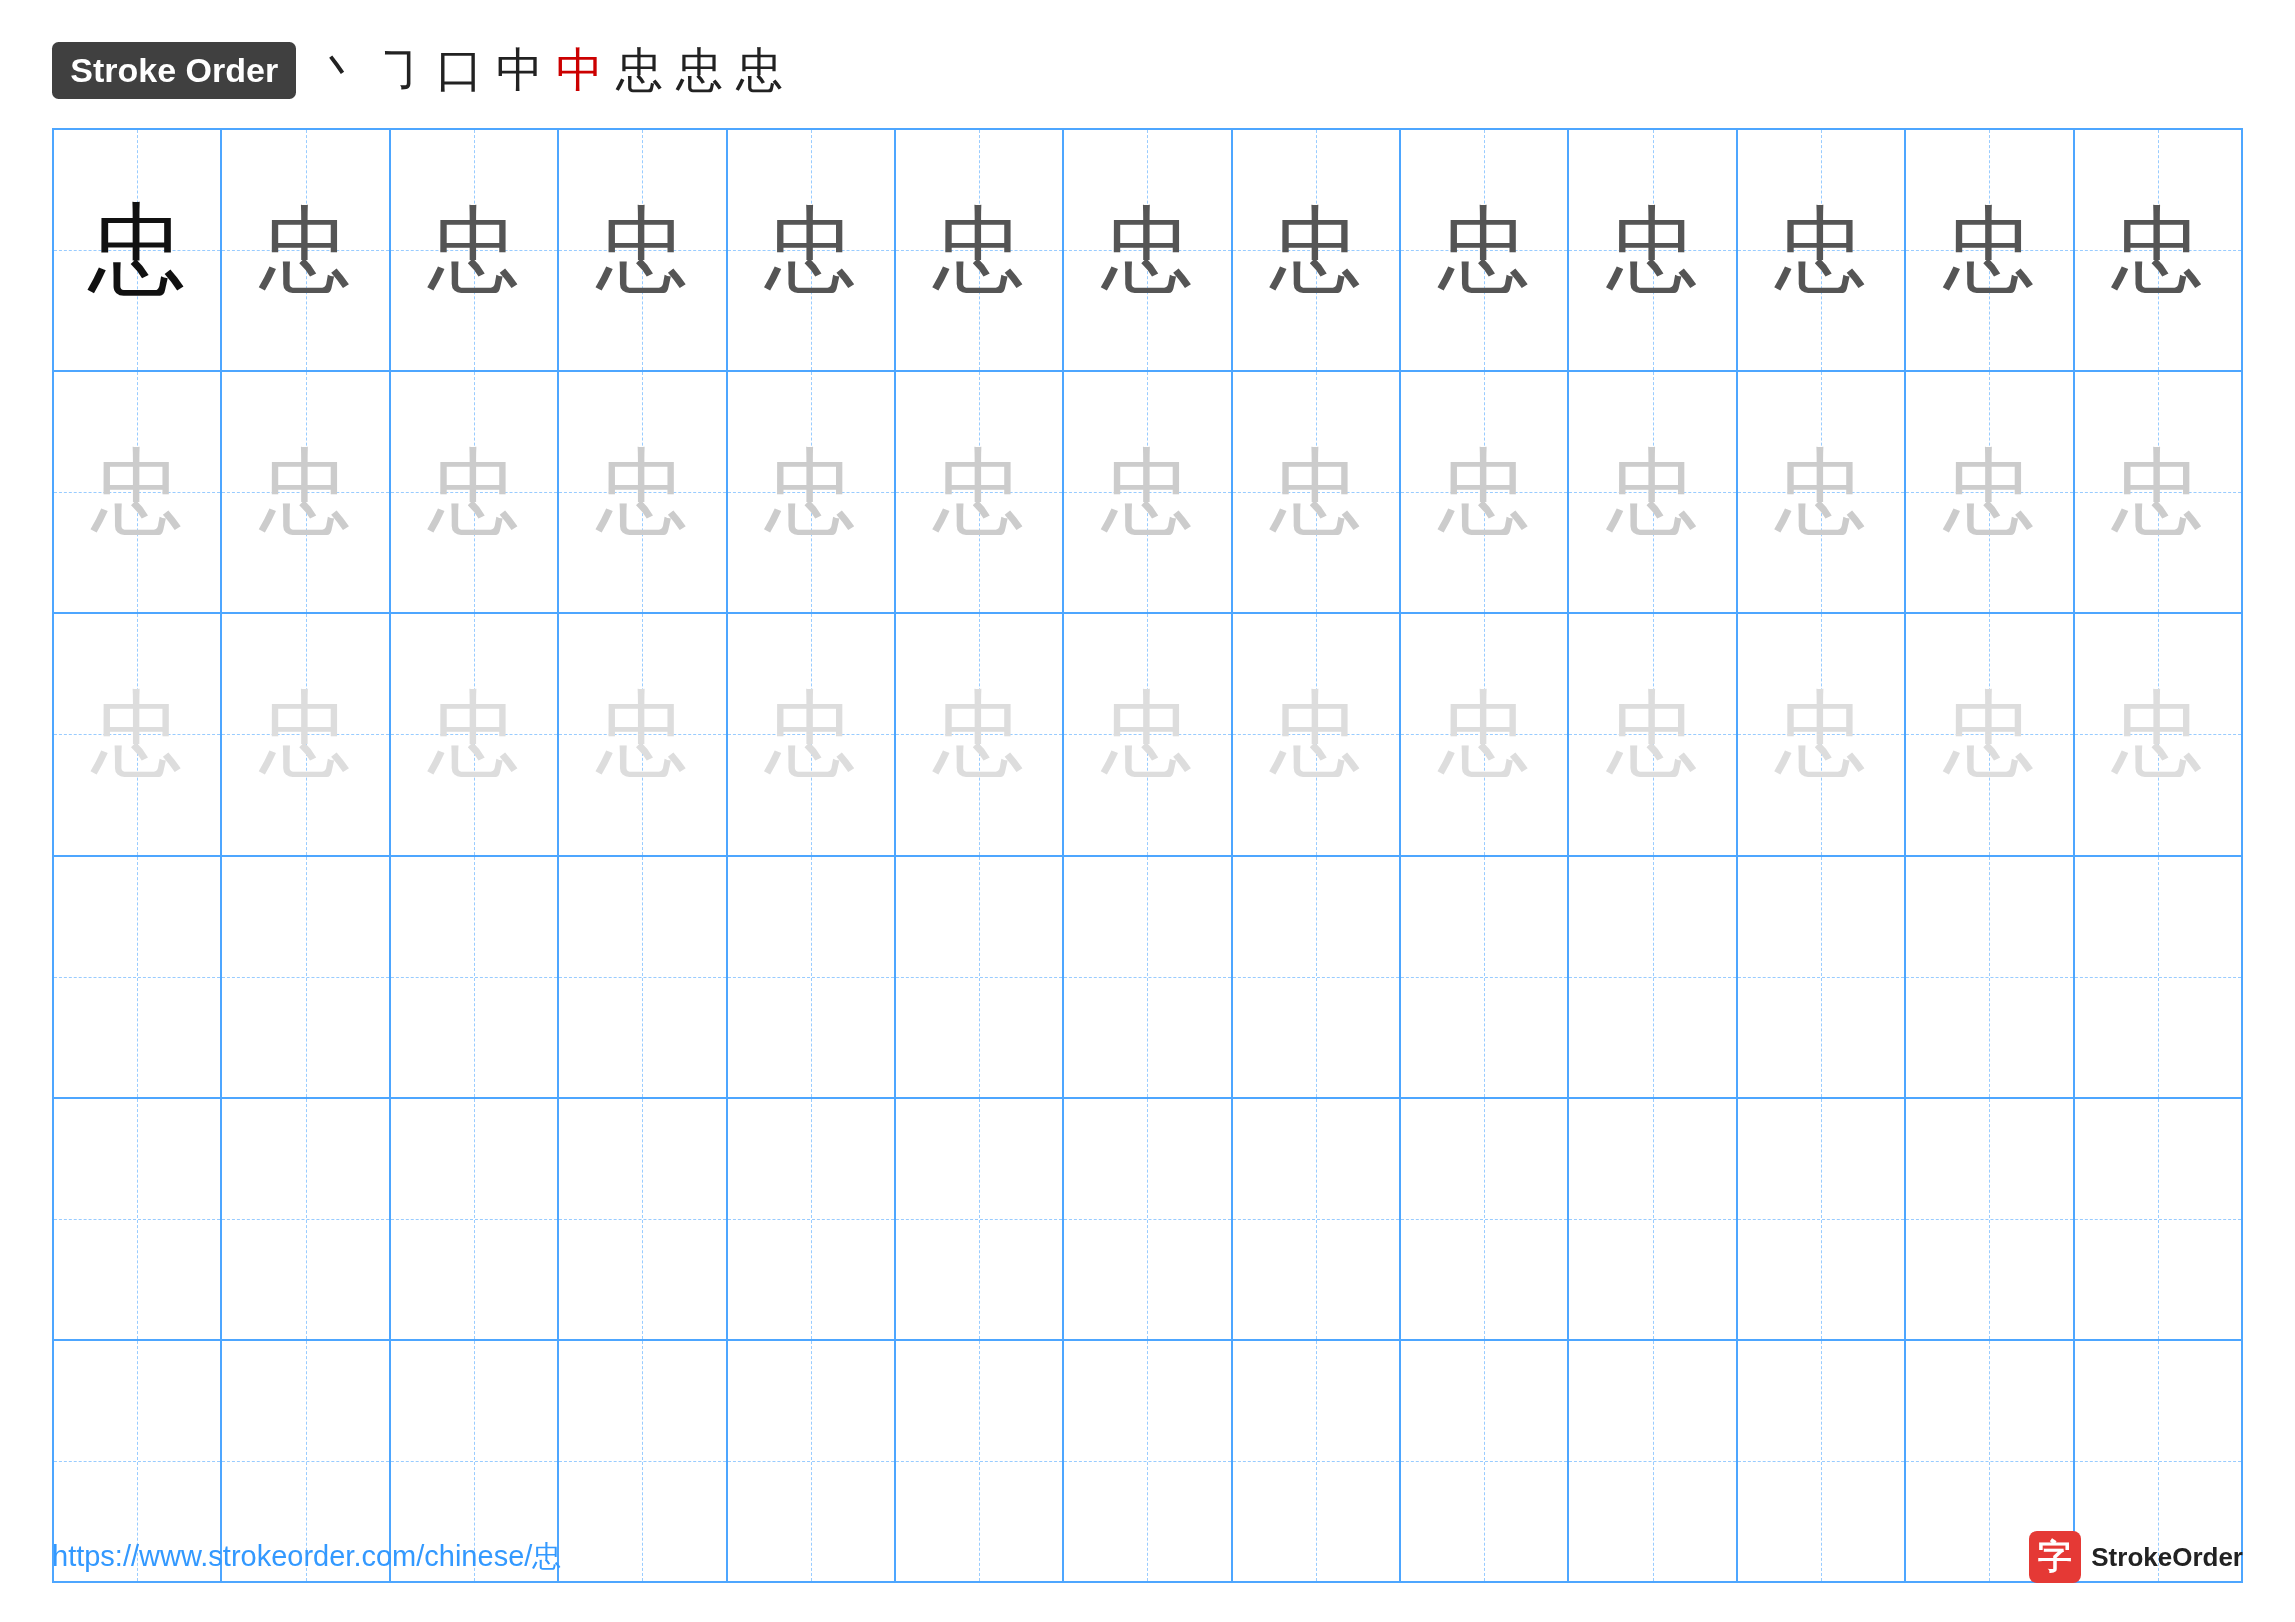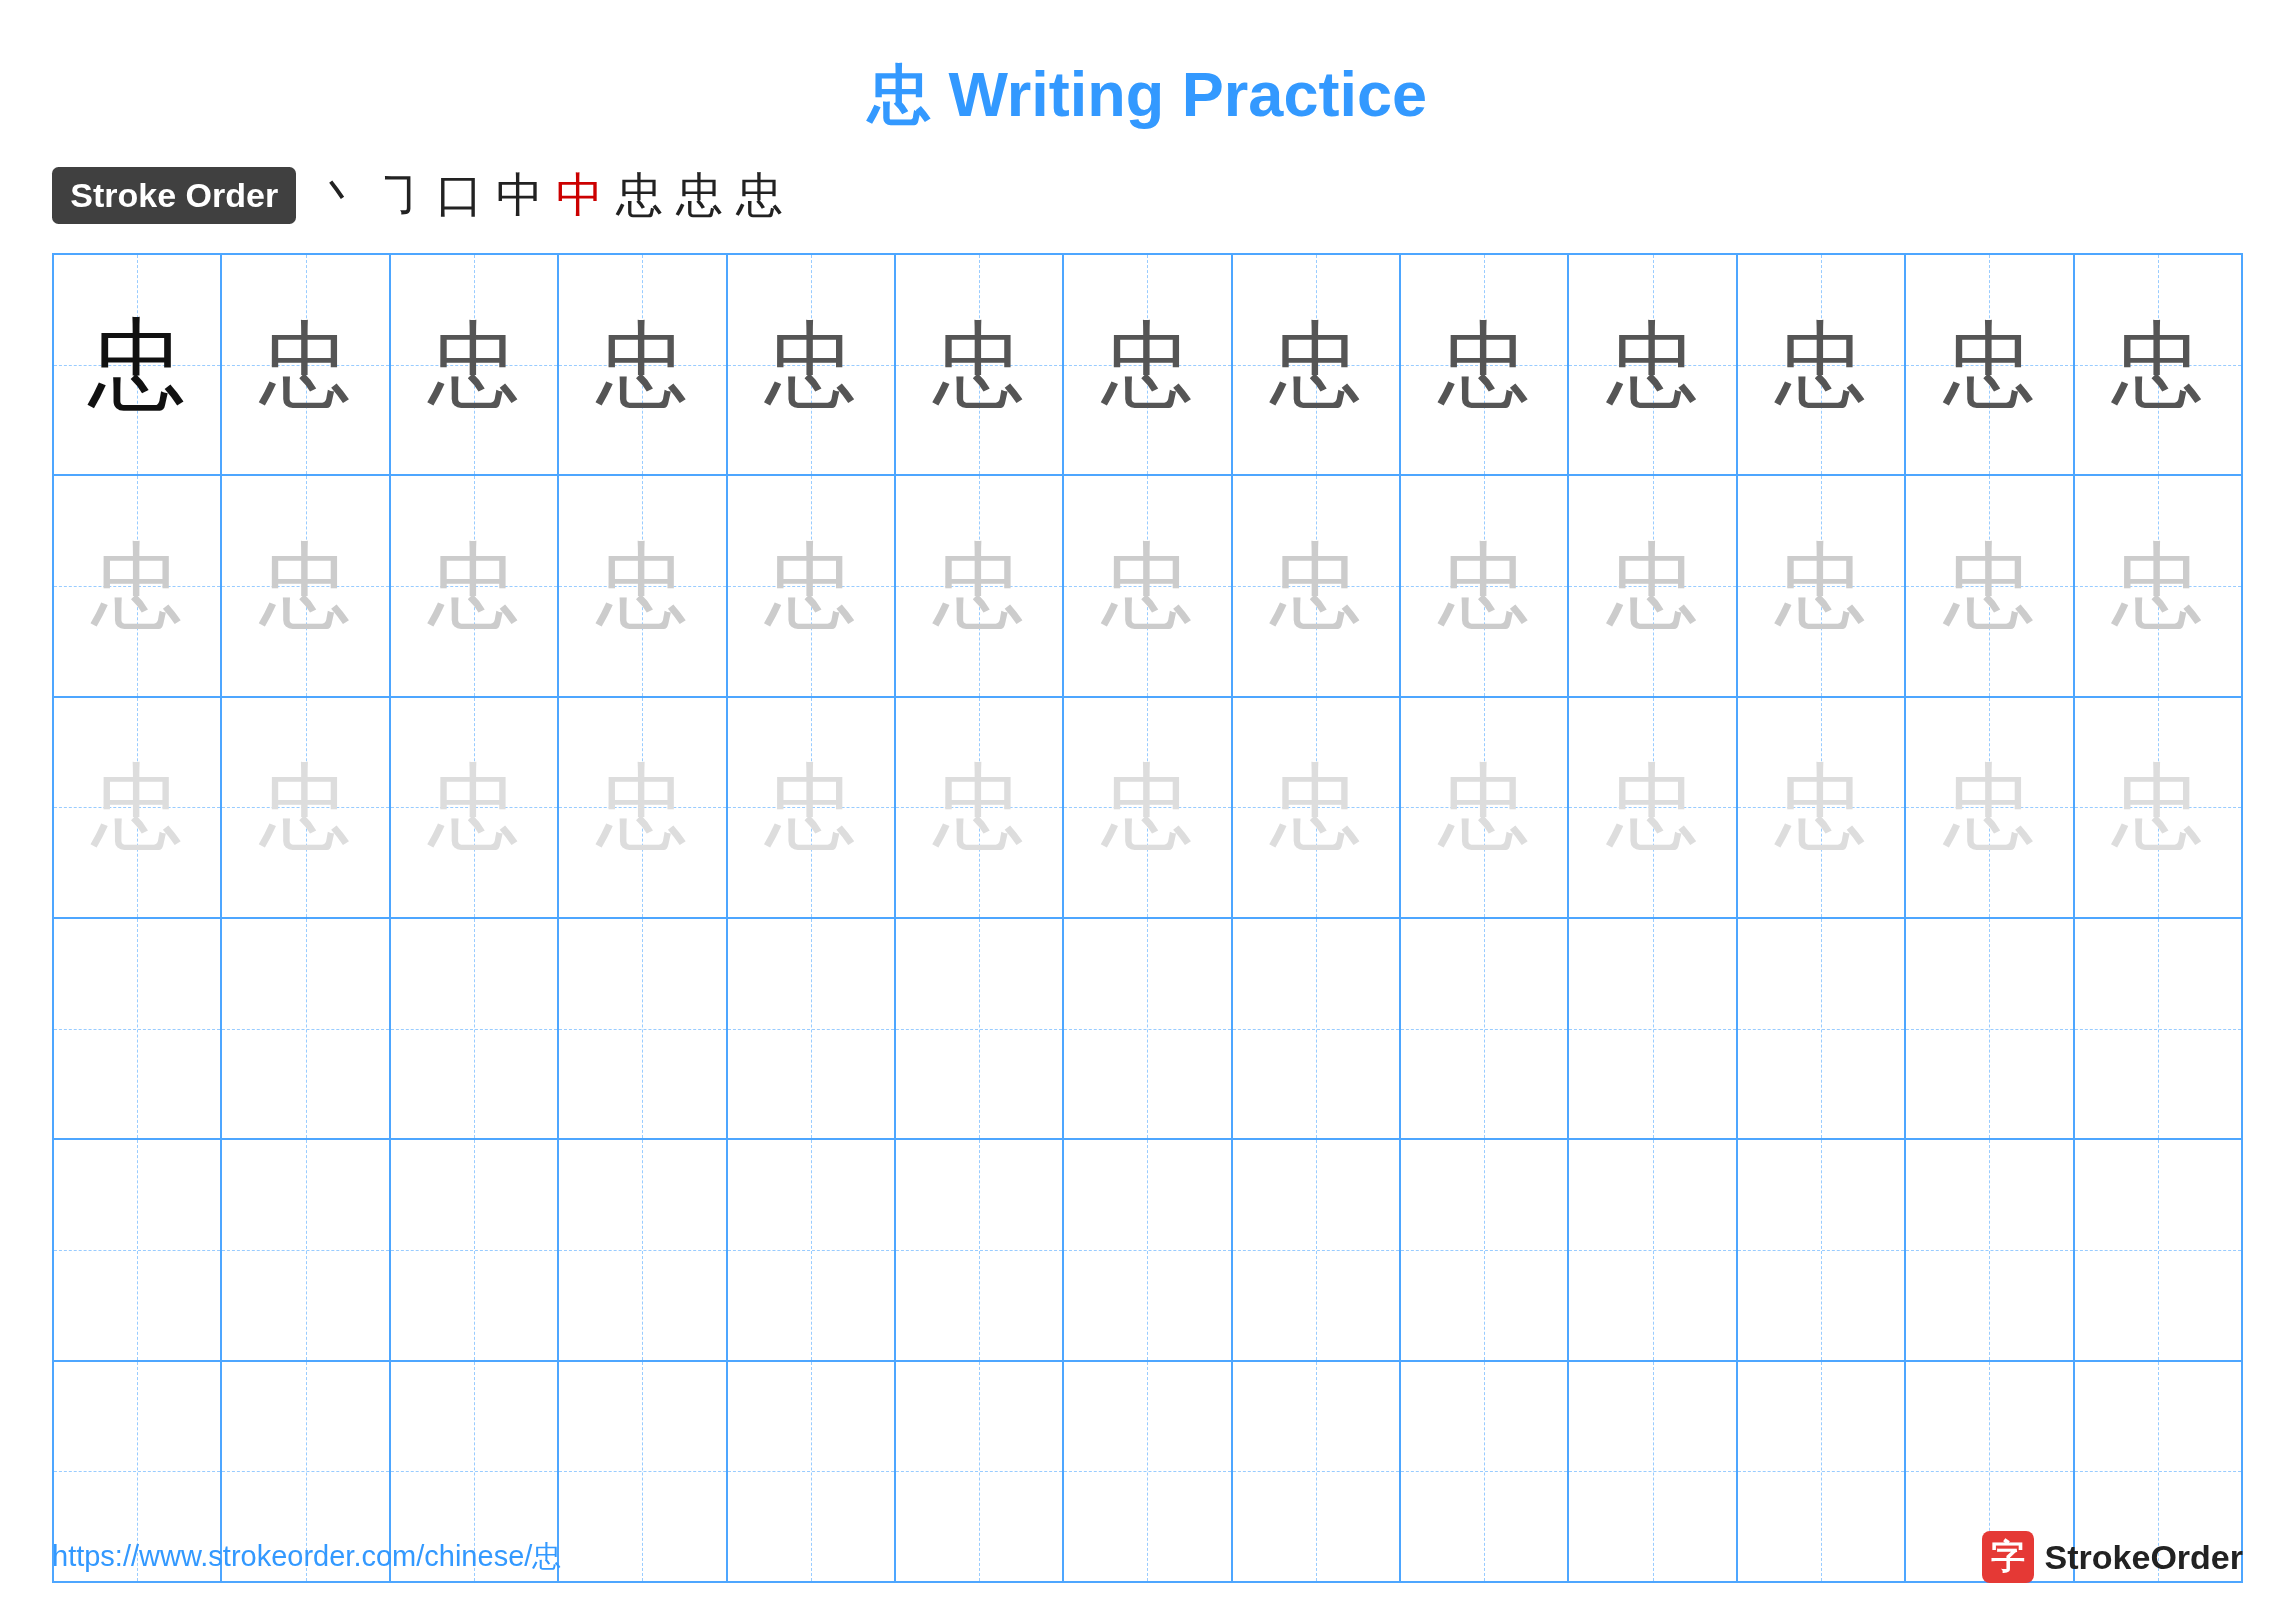--- a/index.html
+++ b/index.html
@@ -161,41 +161,40 @@
       display: flex;
       align-items: center;
       justify-content: center;
       color: white;
       font-size: 34px;
       font-family: "SimSun", serif;
       font-weight: bold;
     }
 
     .logo-text {
-      font-size: 34px;
+      font-size: 26px;
       font-weight: bold;
       color: #222;
     }
 
     
     .practice-grid-container {
       flex: 1;
       min-height: 0;
     }
 
     .grid-cell {
       aspect-ratio: unset;
     }
   </style>
 </head>
 <body>
 
 <div class="page-container">
 
-  <h1 class="title">忠 Writing Practice</h1>
 
   <div class="stroke-order-row">
     <div class="stroke-order-badge">Stroke Order</div>
     <div class="stroke-sequence">
       <span class="stroke-seq-item">丶</span>
       <span class="stroke-seq-item">㇆</span>
       <span class="stroke-seq-item">口</span>
       <span class="stroke-seq-item">中</span>
       <span class="stroke-seq-item red">中</span>
       <span class="stroke-seq-item">忠</span>

